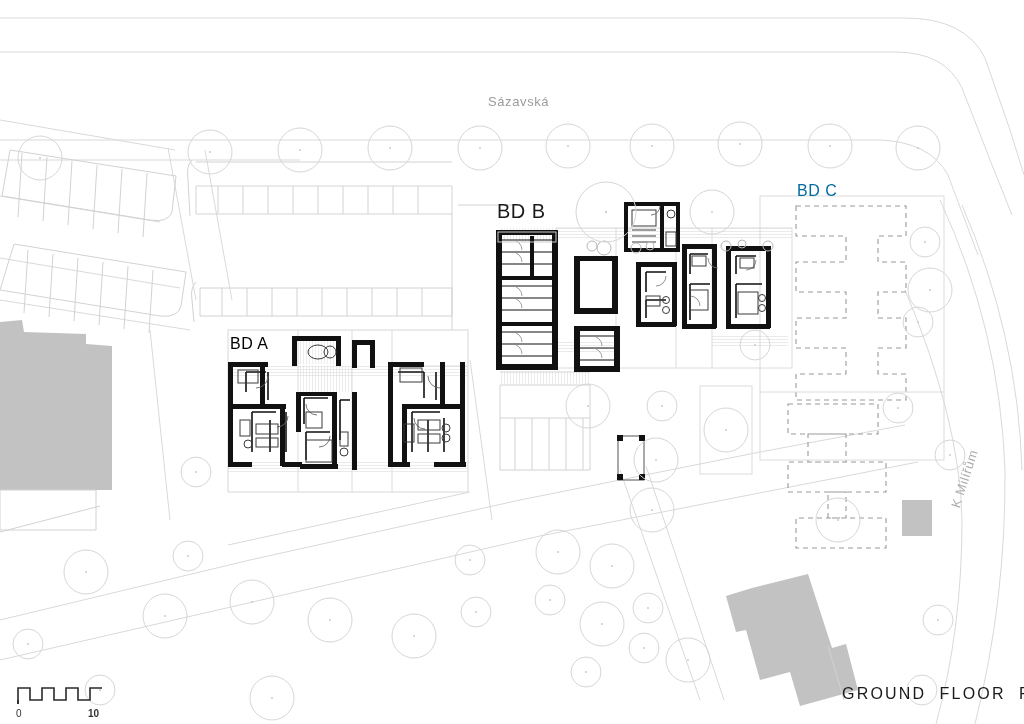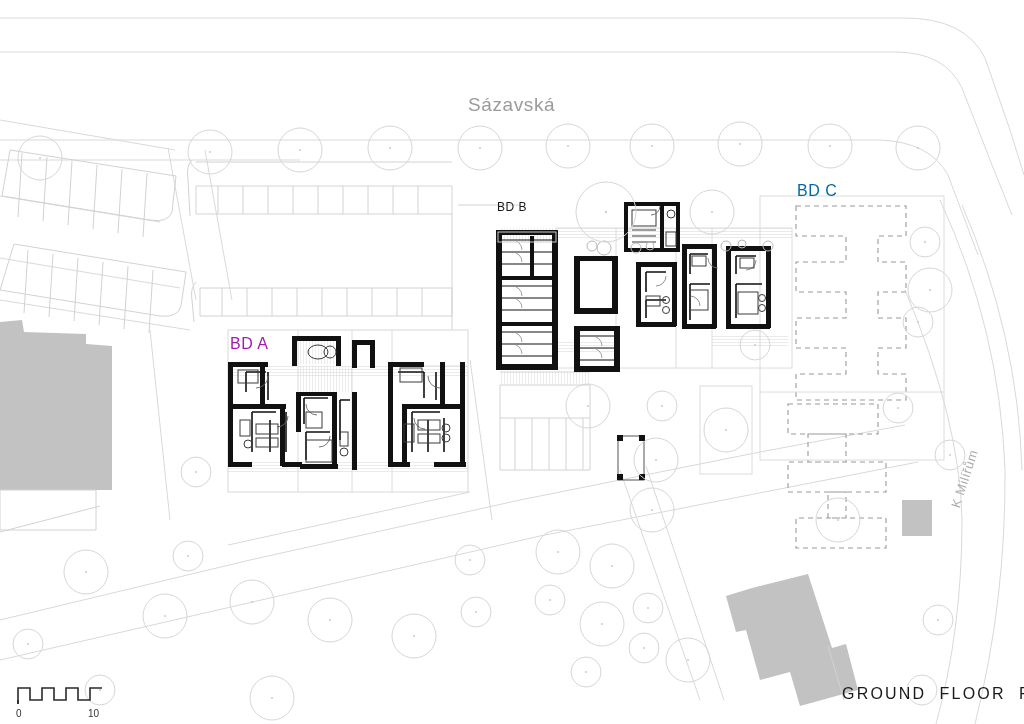--- a/index.html
+++ b/index.html
@@ -1,29 +1,29 @@
 <!DOCTYPE html>
 <html><head>
 <meta charset="utf-8">
 <style>
   html,body{margin:0;padding:0;background:#ffffff;}
   body{width:1024px;height:724px;overflow:hidden;
        font-family:"Liberation Sans","DejaVu Sans",sans-serif;}
   #sheet{position:relative;width:1024px;height:724px;background:#fff;}
   #plan{position:absolute;inset:0;}
   .lbl{position:absolute;white-space:pre;}
-  #lbl-bda{left:230px;top:335px;font-size:16px;color:#a21caf;letter-spacing:.5px;}
-  #lbl-bdb{left:497px;top:200px;font-size:12px;color:#1a1a1a;letter-spacing:.5px;}
+  #lbl-bda{left:230px;top:335px;font-size:16px;color:#000000;letter-spacing:.5px;}
+  #lbl-bdb{left:497px;top:200px;font-size:20px;color:#1a1a1a;letter-spacing:.5px;}
   #lbl-bdc{left:797px;top:182px;font-size:16px;color:#0369a1;letter-spacing:.5px;}
-  #lbl-street-top{left:468px;top:94px;font-size:19px;color:#9b9b9b;letter-spacing:.6px;}
+  #lbl-street-top{left:488px;top:94px;font-size:13px;color:#9b9b9b;letter-spacing:.6px;}
   #lbl-street-right{left:948px;top:505px;font-size:13px;color:#adadad;letter-spacing:.6px;
        transform:rotate(-72deg);transform-origin:left top;}
   #lbl-title{left:842px;top:685px;font-size:16px;color:#1a1a1a;letter-spacing:2.2px;}
   #scale-zero{left:16px;top:708px;font-size:10px;color:#333;}
-  #scale-ten{left:88px;top:708px;font-size:10px;color:#333;}
+  #scale-ten{left:88px;top:708px;font-size:10px;color:#333;font-weight:bold;}
 </style>
 </head>
 <body>
 
 <div id="sheet">
 
   <svg id="plan" viewBox="0 0 1024 724">
     <defs>
       <pattern id="hatchV" width="4" height="4" patternUnits="userSpaceOnUse">
         <path d="M0 0 V4" stroke="#bfbfbf" stroke-width="1"></path>

